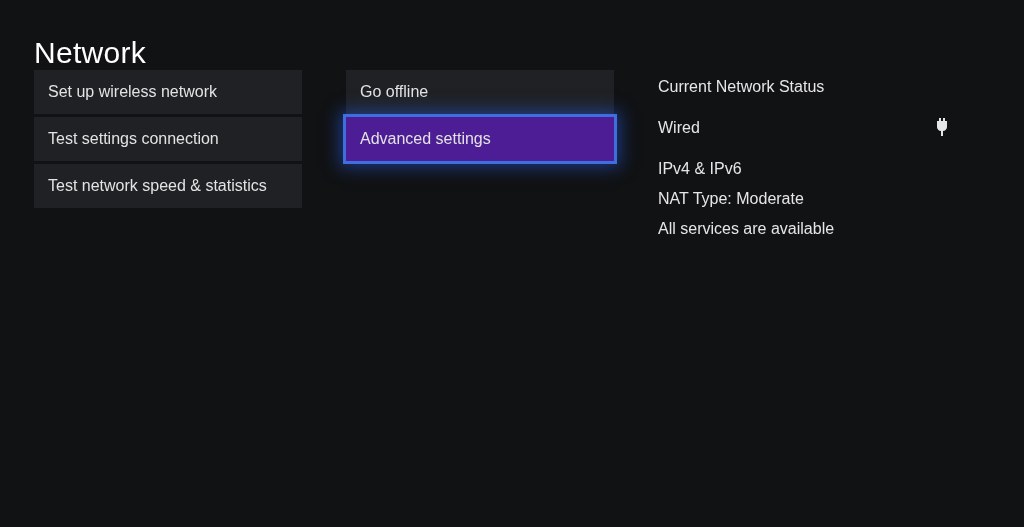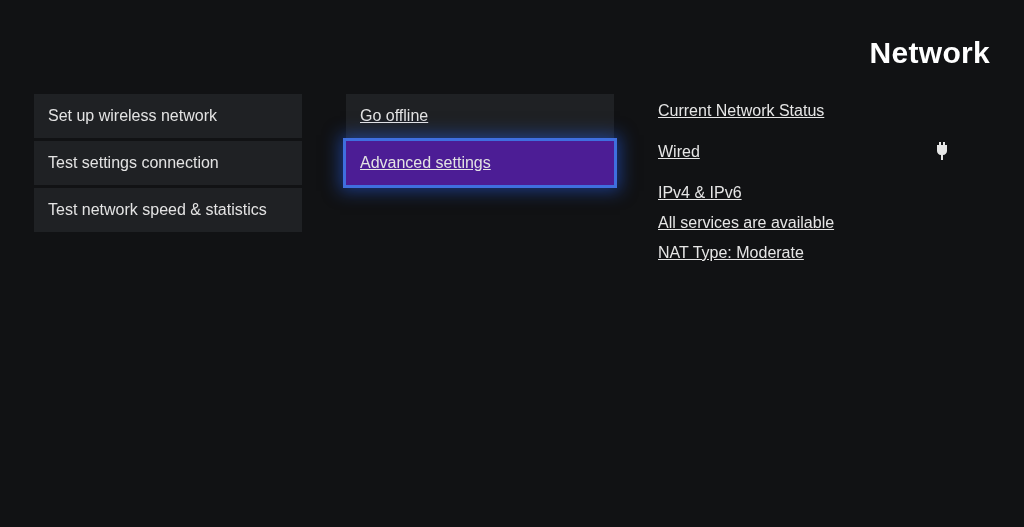--- a/index.html
+++ b/index.html
@@ -9,43 +9,40 @@
       background: #111214;
       font-family: "Segoe UI", Arial, sans-serif;
       color: #e6e6e6;
       overflow: hidden;
     }
     .page {
       padding: 36px 34px 0 34px;
     }
     .title {
       font-size: 30px;
-      font-weight: 700;
+      font-weight: 400;
       color: #ffffff;
-      margin-bottom: 24px;
       letter-spacing: 0.3px;
-      text-align: right;
     }
     .columns {
       display: flex;
       gap: 44px;
       align-items: flex-start;
     }
     .col {
       display: flex;
       flex-direction: column;
       gap: 3px;
     }
     .col-left { width: 268px; }
-    .col-mid  { width: 268px; text-decoration: underline; }
+    .col-mid  { width: 268px; }
     .col-right {
       flex: 1;
       padding-top: 8px;
       padding-right: 40px;
-      text-decoration: underline;
     }
     .menu-btn {
       background: #1f2124;
       color: #e3e3e3;
       font-size: 16px;
       font-weight: 400;
       height: 44px;
       display: flex;
       align-items: center;
       padding: 3px 14px;
@@ -103,17 +100,17 @@
       <div class="status-title">Current Network Status</div>
       <div class="status-row">
         <span class="wired-label">Wired</span>
         <span class="wired-icon">
           <svg width="16" height="20" viewBox="0 0 16 20" fill="none">
             <path d="M5 3V0H7V3H9V0H11V3H13V9C13 11.2 11.2 13 9 13H9V18H7V13H7C4.8 13 3 11.2 3 9V3H5Z" fill="#e6e6e6"></path>
           </svg>
         </span>
       </div>
       <div class="status-line">IPv4 &amp; IPv6</div>
+      <div class="status-line">NAT Type: Moderate</div>
       <div class="status-line">All services are available</div>
-      <div class="status-line">NAT Type: Moderate</div>
     </div>
   </div>
 </div>
 
 </body></html>

